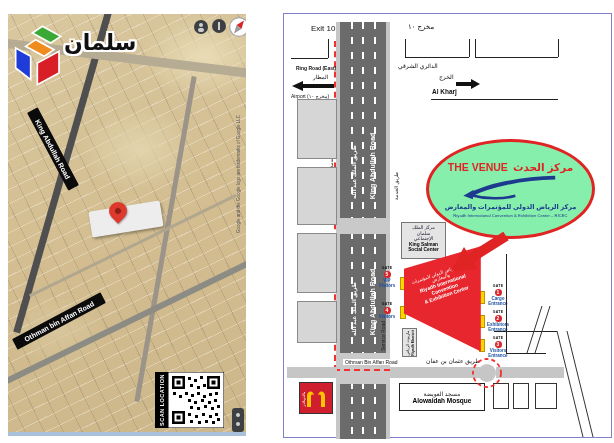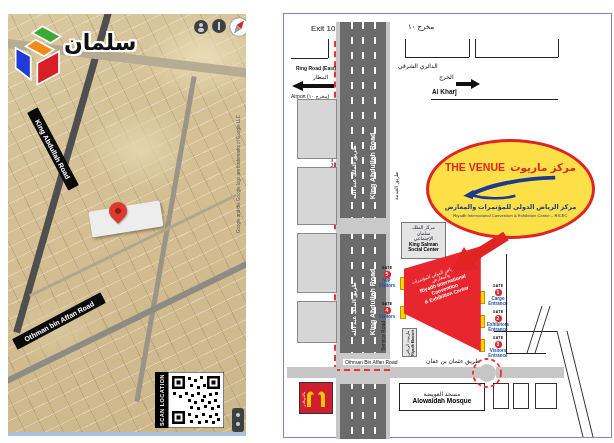--- a/index.html
+++ b/index.html
@@ -39,21 +39,21 @@
   .lbl{position:absolute;white-space:nowrap;color:#111;}
   .vlab{position:absolute;white-space:nowrap;transform:translate(-50%,-50%) rotate(-90deg);}
   .kline{position:absolute;border-top:1px solid #222;}
   .kvert{position:absolute;border-left:1px solid #222;}
   .gate{position:absolute;display:flex;flex-direction:column;align-items:center;gap:1px;text-align:center;}
   .gw{font-size:3.5px;font-weight:bold;color:#111;letter-spacing:.3px;}
   .gn{width:7px;height:7px;border-radius:50%;background:#d8232a;color:#fff;font-size:5px;line-height:7px;font-weight:bold;}
   .gl{font-size:4.5px;font-weight:bold;color:#1a4fa0;line-height:1.1;}
   .ymark{position:absolute;width:4px;height:11px;background:#ffd400;border:0.5px solid #b89700;}
   .pre{white-space:pre-line;}
-  .bubble{position:absolute;left:142px;top:125px;width:163px;height:94px;background:#fde047;border:3px solid #e02424;
+  .bubble{position:absolute;left:142px;top:125px;width:163px;height:94px;background:#86efac;border:3px solid #e02424;
           border-radius:50%;display:flex;flex-direction:column;align-items:center;justify-content:center;gap:2px;z-index:6;}
   .bubble .t{font-size:10.5px;font-weight:bold;color:#e02424;white-space:nowrap;}
   .ricec{position:absolute;left:120px;top:230px;width:80px;height:112px;background:#e8262d;
          clip-path:polygon(0% 22%,96% 2%,96% 96%,0% 62%);z-index:3;}
   .ricec .rt{position:absolute;left:1px;top:26px;width:76px;transform:rotate(-19deg);text-align:center;color:#fff;}
   .smallbox{position:absolute;background:#e4e4e4;border:1px solid #777;box-sizing:border-box;}
   .mosque{position:absolute;background:#fff;border:1px solid #222;box-sizing:border-box;
           display:flex;flex-direction:column;align-items:center;justify-content:center;}
   .mcd{position:absolute;background:#cf1f2f;border:1px solid #333;box-sizing:border-box;display:flex;align-items:center;justify-content:center;}
 </style>
@@ -229,21 +229,21 @@
       <div class="pre" style="font-size:4.8px;color:#223;line-height:1.15;">مركز الملك
 سلمان
 الإجتماعي</div>
       <div class="pre" style="font-size:4.8px;color:#000;font-weight:bold;line-height:1.15;">King Salman
 Social Center</div>
     </div>
 
     <div class="bubble">
       <div style="display:flex;gap:5px;align-items:center;">
         <span class="t">THE VENUE</span>
-        <span class="t">مركز ماريوت</span>
+        <span class="t">مركز الحدث</span>
       </div>
       <svg width="110" height="26" viewBox="0 0 110 30">
         <path d="M106,3 C66,4 28,12 8,23" stroke="#1d3a8f" stroke-width="4.5" fill="none"></path>
         <path d="M8,23 C26,28 46,28 60,24" stroke="#1d3a8f" stroke-width="3" fill="none"></path>
         <polygon points="0,24 12,17 11,28" fill="#1d3a8f"></polygon>
       </svg>
       <div style="font-size:6.5px;color:#1d3a8f;font-weight:bold;">مركز الرياض الدولي للمؤتمرات والمعارض</div>
       <div style="font-size:4.2px;color:#1d3a8f;">Riyadh International Convention &amp; Exhibition Center – RICEC</div>
     </div>
 

